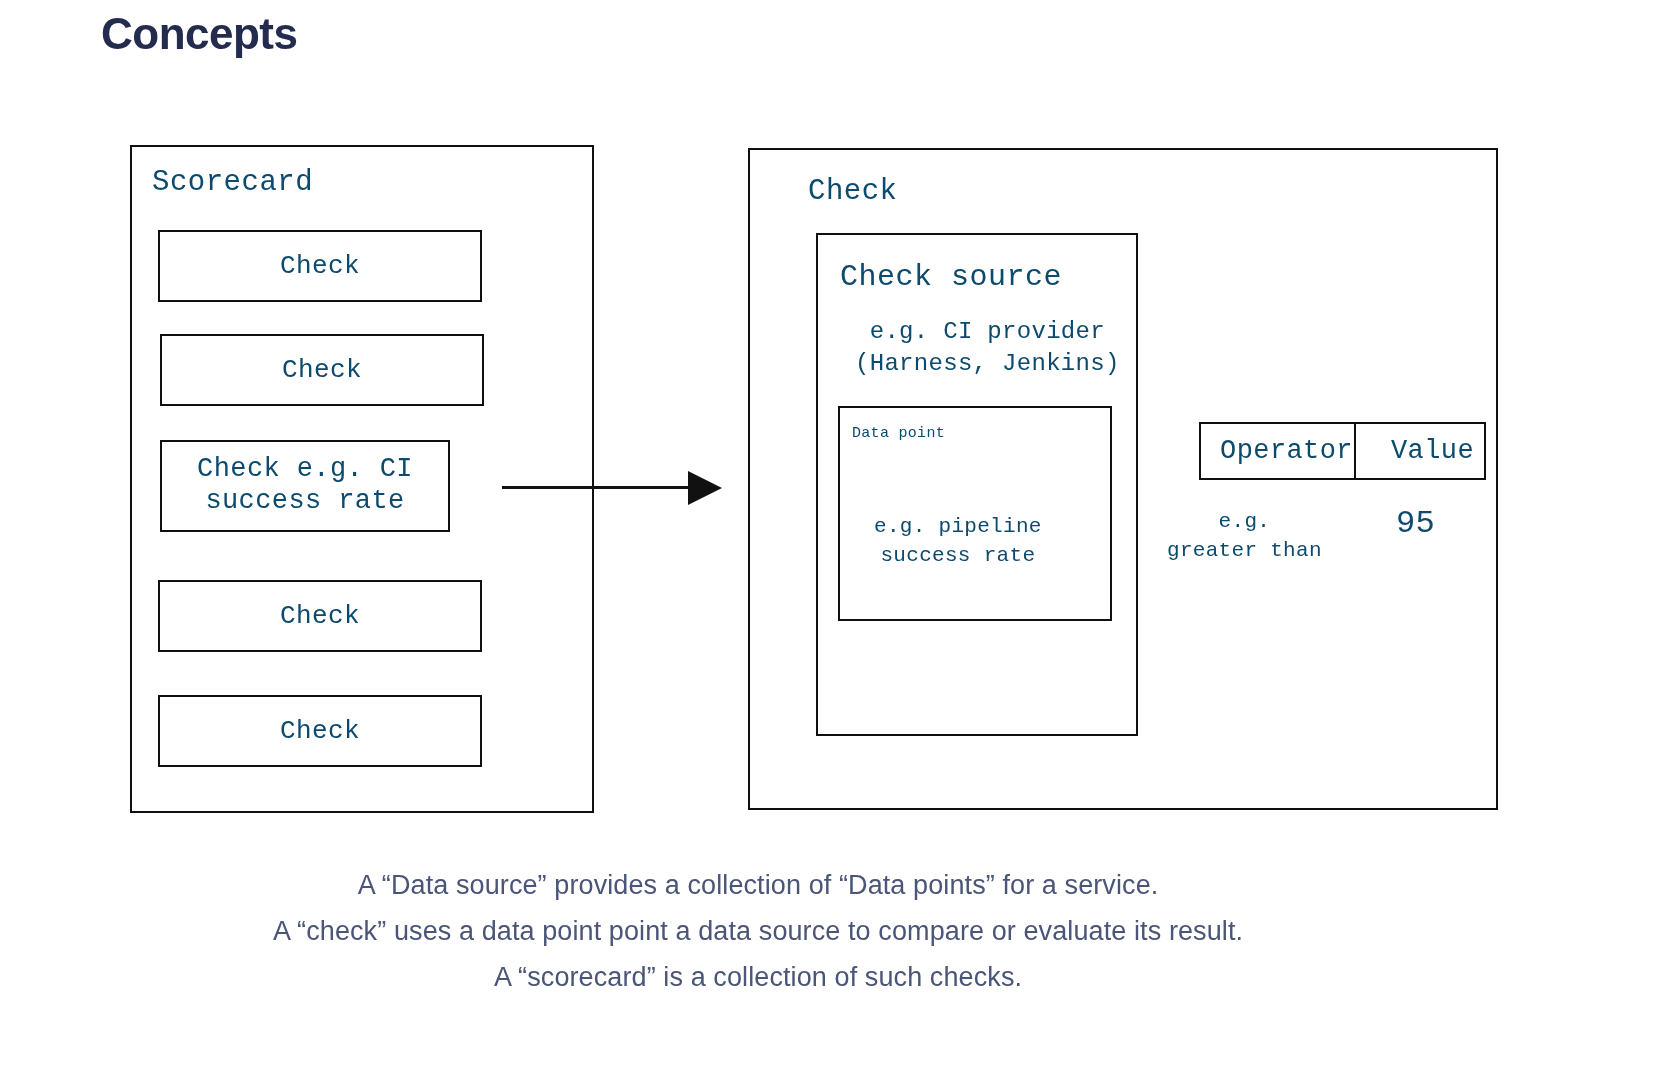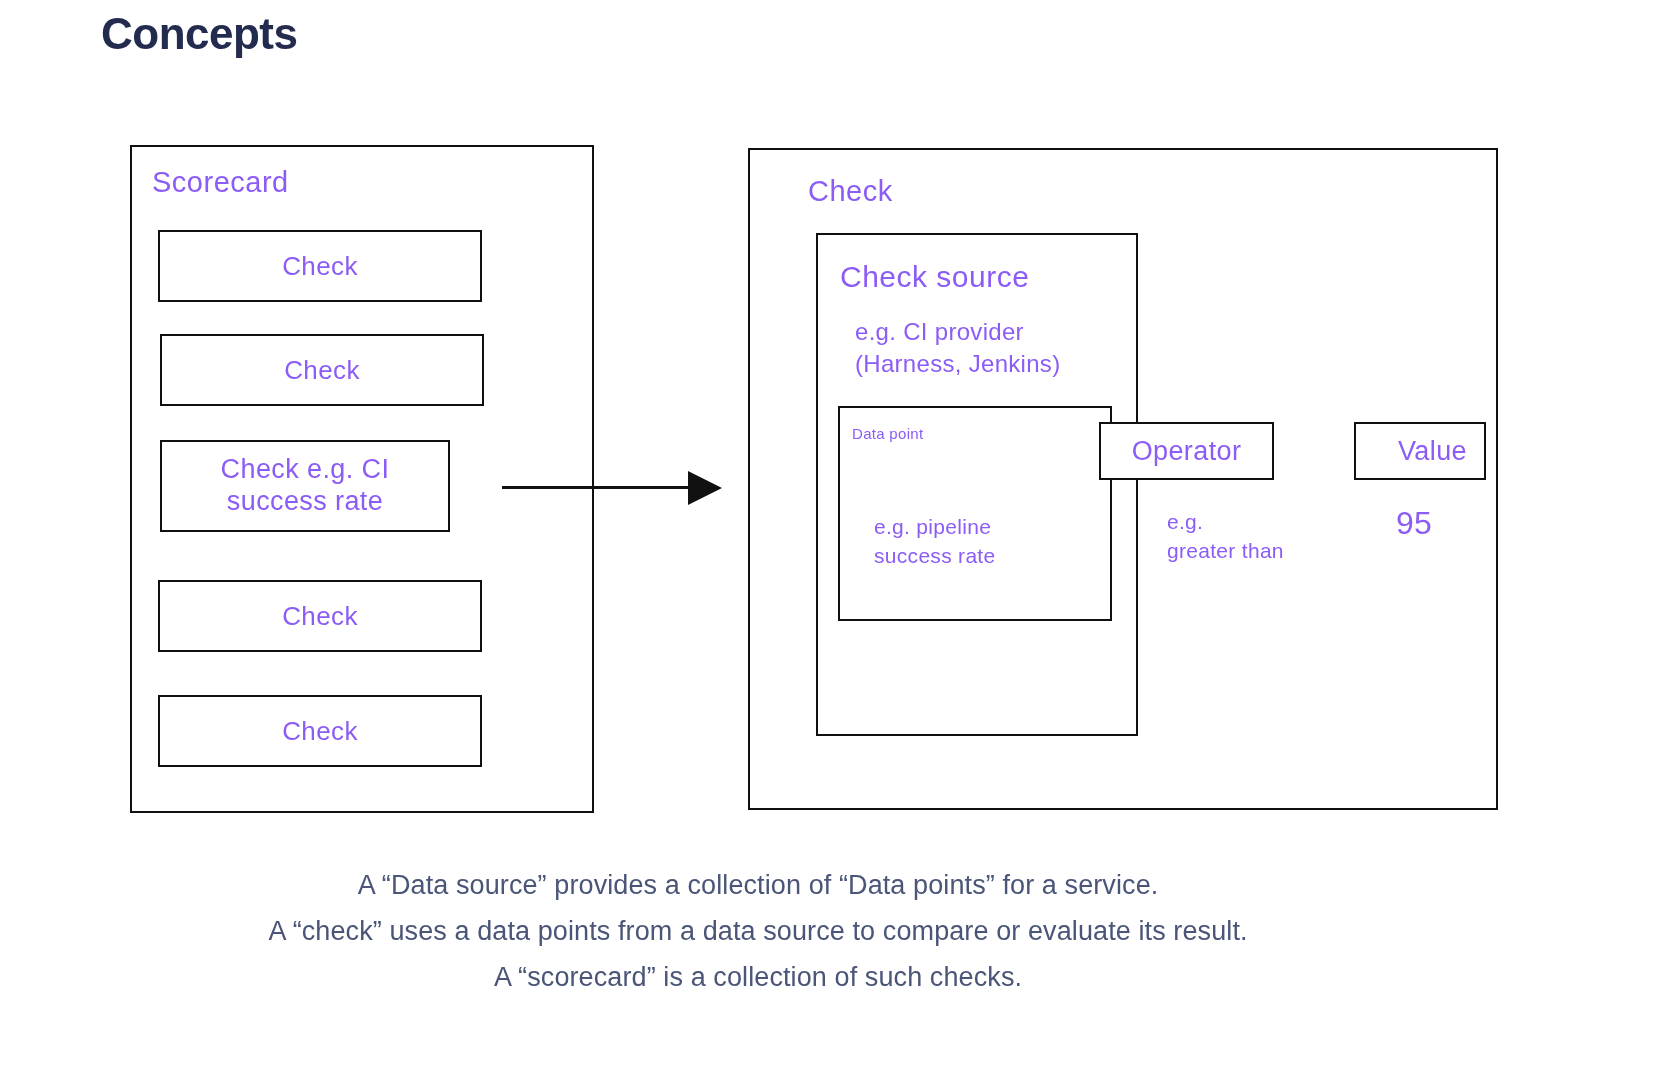--- a/index.html
+++ b/index.html
@@ -38,23 +38,24 @@
 
   
   .hbox {
     position: absolute;
     box-sizing: border-box;
     border: 2.5px solid #101010;
     background: #ffffff;
   }
 
   .hand {
-    font-family: Liberation Sans, sans-serif;
-    color: #8b5cf6;
+    font-family: Liberation Mono, monospace;
+    color: #0c4a6e;
     font-weight: 400;
+    text-align: center;
   }
 
   
   #scorecard-panel {
     left: 130px;
     top: 145px;
     width: 464px;
     height: 668px;
   }
   #scorecard-title {
@@ -165,21 +166,21 @@
     left: 874px;
     top: 513px;
     font-size: 21px;
     line-height: 1.36;
     letter-spacing: 0.3px;
     white-space: pre-line;
   }
 
   
   #operator-box {
-    left: 1099px;
+    left: 1199px;
     top: 422px;
     width: 175px;
     height: 58px;
     display: flex;
     align-items: center;
     justify-content: center;
   }
   #operator-box .lbl {
     font-size: 27px;
     letter-spacing: 0.4px;
@@ -283,15 +284,15 @@
 
   <div class="hbox" id="value-box">
     <span class="hand lbl">Value</span>
   </div>
   <div class="hand" id="value-number">95</div>
 
 </div>
 
 <div id="caption">
   <div class="cap-line">A “Data source” provides a collection of “Data points” for a service.</div>
-  <div class="cap-line">A “check” uses a data points from a data source to compare or evaluate its result.</div>
+  <div class="cap-line">A “check” uses a data point point a data source to compare or evaluate its result.</div>
   <div class="cap-line">A “scorecard” is a collection of such checks.</div>
 </div>
 
 </body></html>

